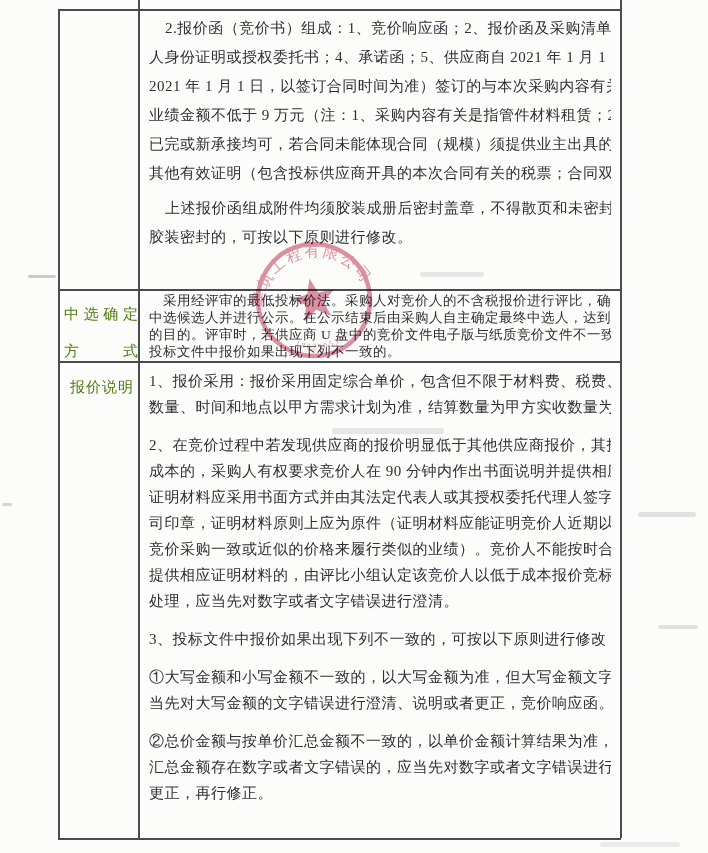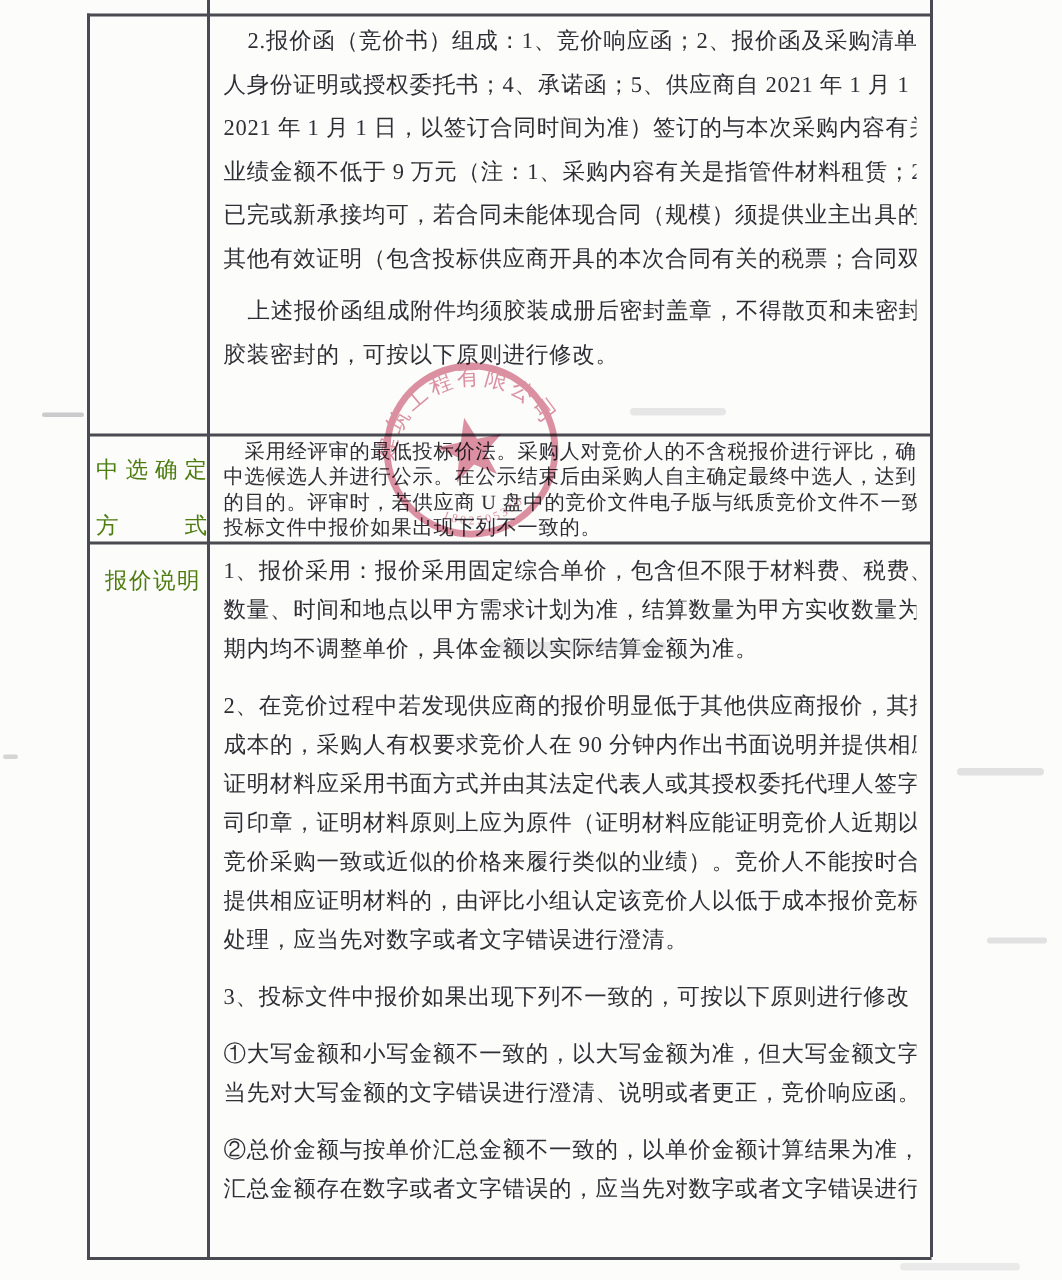--- a/index.html
+++ b/index.html
@@ -92,41 +92,41 @@
       <div class="tline">采用经评审的最低投标价法。采购人对竞价人的不含税报价进行评比，确定前三名</div>
       <div class="tline">中选候选人并进行公示。在公示结束后由采购人自主确定最终中选人，达到优质采购</div>
       <div class="tline">的目的。评审时，若供应商 U 盘中的竞价文件电子版与纸质竞价文件不一致时，按照</div>
       <div class="tline pend">投标文件中报价如果出现下列不一致的。</div>
     </div>
   </div>
 <div class="cell content r3">
     <div class="para">
       <div class="tline">1、报价采用：报价采用固定综合单价，包含但不限于材料费、税费、等费用，供货</div>
       <div class="tline">数量、时间和地点以甲方需求计划为准，结算数量为甲方实收数量为准，在整个供货</div>
-      <div class="tline pend">期内均不调整单价，具体金额以实际结算金额为准。</div>
     </div>
     <div class="para">
       <div class="tline">2、在竞价过程中若发现供应商的报价明显低于其他供应商报价，其报价可能低于其</div>
       <div class="tline">成本的，采购人有权要求竞价人在 90 分钟内作出书面说明并提供相应的证明材料，</div>
       <div class="tline">证明材料应采用书面方式并由其法定代表人或其授权委托代理人签字按手印或盖公</div>
       <div class="tline">司印章，证明材料原则上应为原件（证明材料应能证明竞价人近期以来，曾以与本次</div>
       <div class="tline">竞价采购一致或近似的价格来履行类似的业绩）。竞价人不能按时合理说明或者不能</div>
       <div class="tline">提供相应证明材料的，由评比小组认定该竞价人以低于成本报价竞标，其报价作无效</div>
       <div class="tline pend">处理，应当先对数字或者文字错误进行澄清。</div>
     </div>
     <div class="para">
       <div class="tline pend">3、投标文件中报价如果出现下列不一致的，可按以下原则进行修改：</div>
     </div>
     <div class="para">
       <div class="tline">①大写金额和小写金额不一致的，以大写金额为准，但大写金额文字存在错误的，应</div>
       <div class="tline pend">当先对大写金额的文字错误进行澄清、说明或者更正，竞价响应函。</div>
     </div>
     <div class="para">
       <div class="tline">②总价金额与按单价汇总金额不一致的，以单价金额计算结果为准，但单价或者单价</div>
       <div class="tline">汇总金额存在数字或者文字错误的，应当先对数字或者文字错误进行澄清、说明或者</div>
+      <div class="tline pend">更正，再行修正。</div>
     </div>
   </div>
 
 <svg class="stamp" viewBox="0 0 170 170">
   <defs>
     <path id="arcTop" d="M 33,110 A 54,54 0 1 1 137,110" fill="none"></path>
     <path id="arcBottom" d="M 48,116 A 46,46 0 0 0 122,116" fill="none"></path>
   </defs>
   <circle cx="85" cy="85" r="56" fill="none" stroke="#c94f6b" stroke-width="4.5"></circle>
   <polygon fill="#c94f6b" points="85,63 90.6,78.5 107,78.7 93.9,88.6 98.7,104.3 85,94.9 71.3,104.3 76.1,88.6 63,78.7 79.4,78.5"></polygon>

